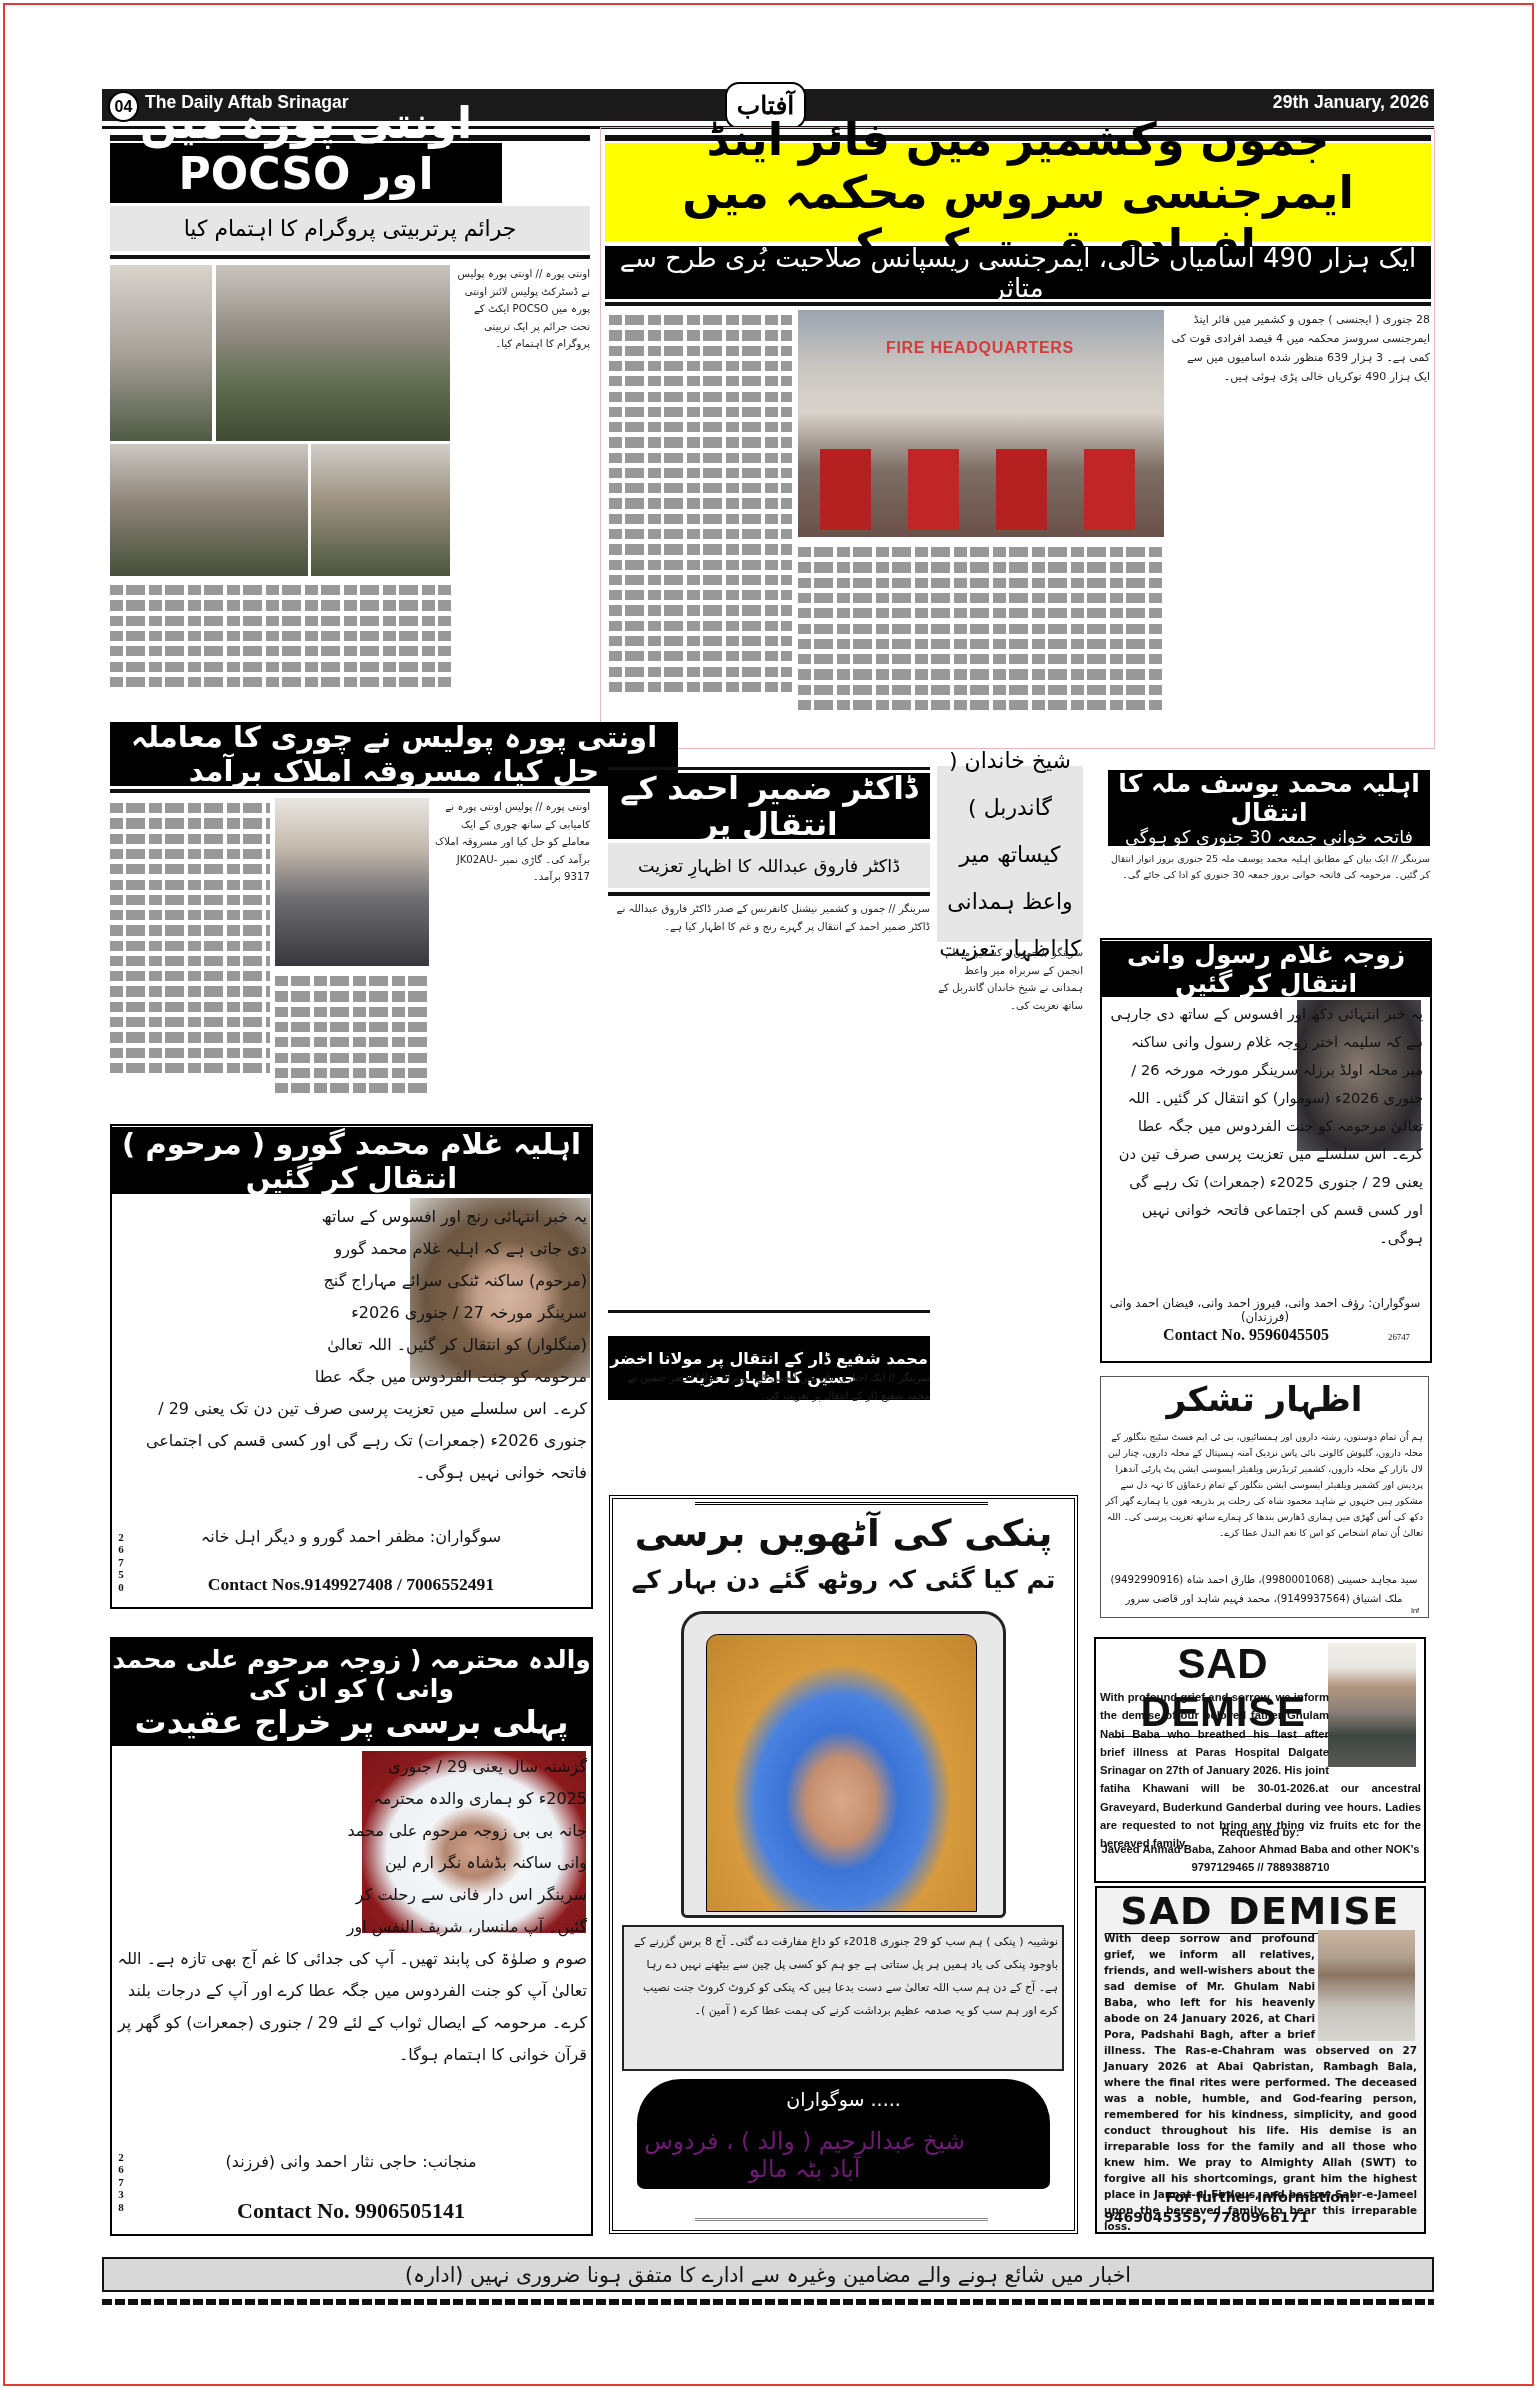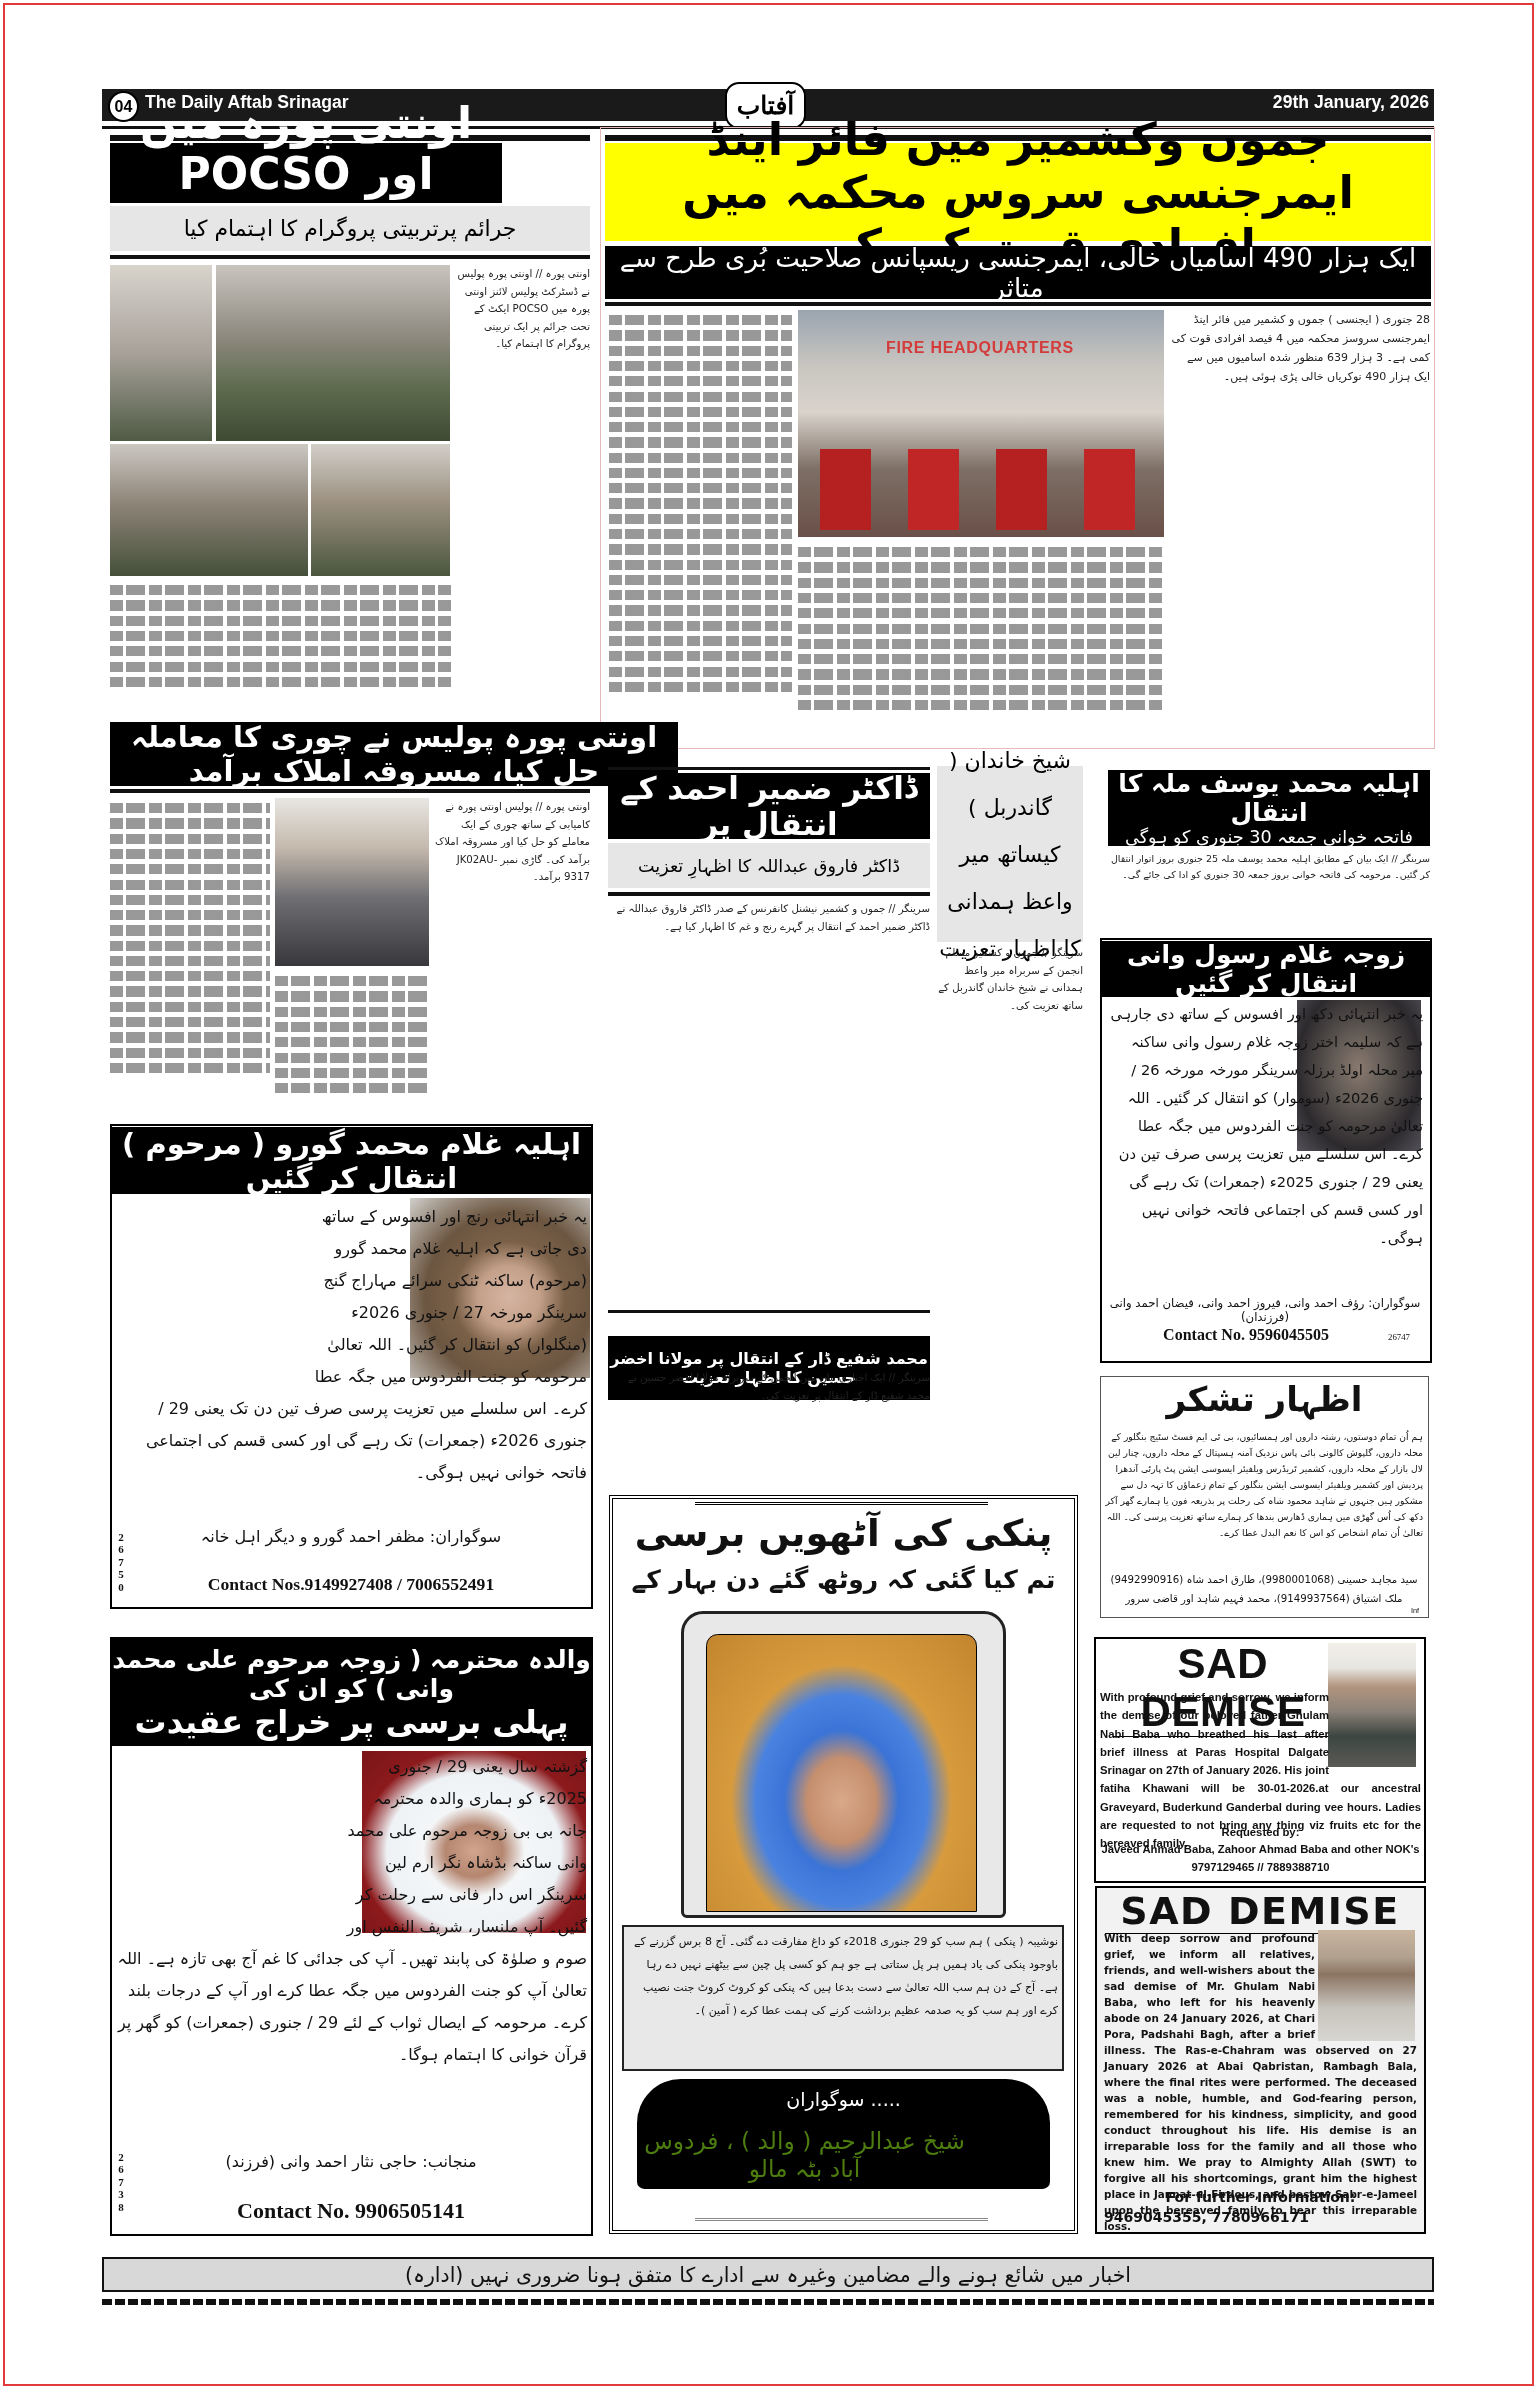--- a/index.html
+++ b/index.html
@@ -234,18 +234,18 @@
 <div class="abs" style="left:609px;top:1495px;width:469px;height:739px;border:4.4px double #000;"></div>
 <div class="abs" style="left:695px;top:1502px;width:293px;height:2.9px;border-top:1.5px solid #000;border-bottom:1.5px solid #000;"></div>
 <div class="abs urdu" style="left:615px;top:1512px;width:457px;text-align:center;font-size:37px;font-weight:bold;">پنکی کی آٹھویں برسی</div>
 <div class="abs urdu" style="left:615px;top:1565px;width:457px;text-align:center;font-size:25px;font-weight:900;">تم کیا گئی کہ روٹھ گئے دن بہار کے</div>
 <div class="abs" style="left:681px;top:1611px;width:325px;height:307px;background:#e8e8e8;border:3.7px solid #222;border-radius:22px 22px 5.9px 5.9px;"></div>
 <div class="abs photo" style="left:706px;top:1634px;width:271px;height:278px;border:1.5px solid #000;border-radius:11.7px 11.7px 0 0;background:radial-gradient(ellipse at 50% 60%,#d9a98a 0,#c58f6e 18%,#3b74d6 30%,#4a82e0 45%,#d79b3e 58%,#c2852d 100%);"></div>
 <div class="abs" style="left:622px;top:1925px;width:442px;height:146px;background:#e8e8e8;border:2.2px solid #222;"></div>
 <div class="abs rtl urdu" style="left:630px;top:1930px;width:428px;height:139px;font-size:11px;line-height:23px;">نوشیبہ ( پنکی ) ہم سب کو 29 جنوری 2018ء کو داغ مفارقت دے گئی۔ آج 8 برس گزرنے کے باوجود پنکی کی یاد ہمیں ہر پل ستاتی ہے جو ہم کو کسی پل چین سے بیٹھنے نہیں دے رہا ہے۔ آج کے دن ہم سب اللہ تعالیٰ سے دست بدعا ہیں کہ پنکی کو کروٹ کروٹ جنت نصیب کرے اور ہم سب کو یہ صدمہ عظیم برداشت کرنے کی ہمت عطا کرے ( آمین )۔</div>
 <div class="abs" style="left:637px;top:2079px;width:413px;height:110px;background:#000;border-radius:44px 44px 7.3px 7.3px;"></div>
 <div class="abs urdu" style="left:637px;top:2088px;width:413px;text-align:center;color:#fff;font-size:19px;">سوگواران .....</div>
-<div class="abs urdu" style="left:637px;top:2127px;width:335px;text-align:center;color:#4d7c0f;font-size:23.4px;">شیخ عبدالرحیم ( والد ) ، فردوس آباد بٹہ مالو</div>
+<div class="abs urdu" style="left:637px;top:2127px;width:335px;text-align:center;color:#701a75;font-size:23.4px;">شیخ عبدالرحیم ( والد ) ، فردوس آباد بٹہ مالو</div>
 <div class="abs" style="left:695px;top:2218px;width:293px;height:2.9px;border-top:1.5px solid #888;border-bottom:1.5px solid #888;"></div>
 
 <div class="abs footer urdu" style="display:flex;align-items:center;justify-content:center;font-size:20.5px;direction:rtl;border-left:2.2px solid #111;border-right:2.2px solid #111;">اخبار میں شائع ہونے والے مضامین وغیرہ سے ادارے کا متفق ہونا ضروری نہیں (ادارہ)</div>
 <div class="abs footer-dash"></div>
 
 
 </body></html>

